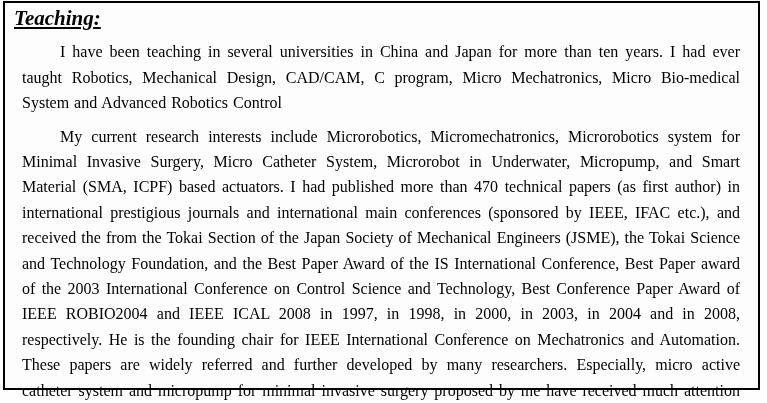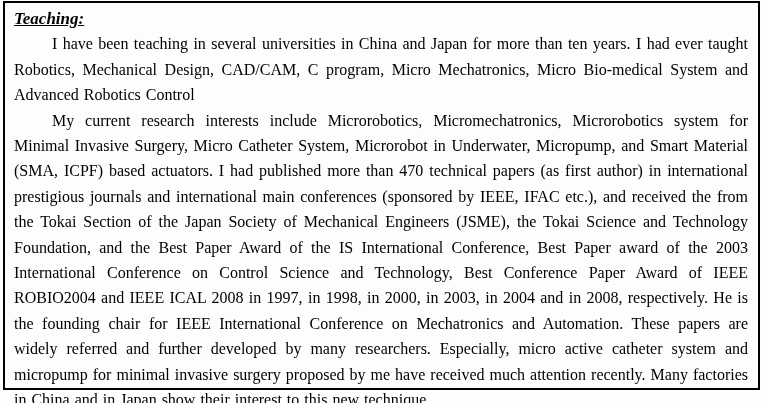--- a/index.html
+++ b/index.html
@@ -25,29 +25,29 @@
     background: #fdfdfd;
     padding: 3px 10px 0 9px;
     font-family: "Liberation Serif", "DejaVu Serif", serif;
     font-size: 16px;
     line-height: 25.4px;
     color: #000000;
     text-align: justify;
   }
   .section-heading {
     margin: 0;
-    font-size: 17px;
+    font-size: 21px;
     line-height: 25.4px;
     font-weight: bold;
     font-style: italic;
     text-decoration: underline;
     text-align: left;
   }
   .section-body {
-    margin: 0;
+    margin: 8px;
     text-indent: 38px;
     word-spacing: 1px;
   }
 </style>
 </head>
 <body>
 
 <div class="canvas">
   <div class="textbox">
 

